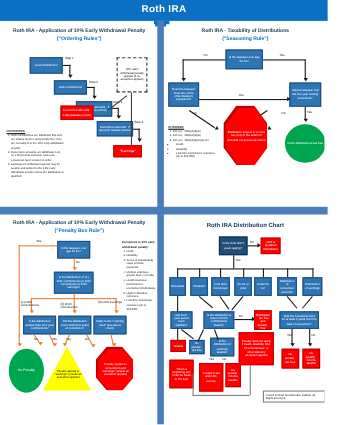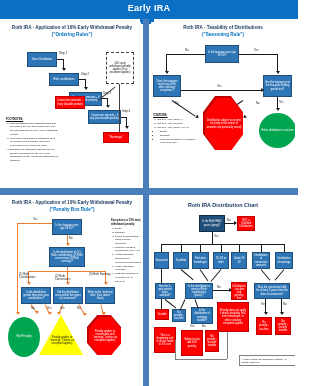--- a/index.html
+++ b/index.html
@@ -77,21 +77,21 @@
   .cite-h{font-size:2.6px;font-weight:bold;text-decoration:underline;}
   .footer-box{position:absolute;border:1px solid #808080;background:#fff;
               font-size:2.4px;color:#111;padding:1.5px;line-height:1.35;}
 </style>
 </head>
 <body>
 
 <div id="app">
 
   <div class="header">
-    <div class="header-title">Early IRA</div>
+    <div class="header-title">Roth IRA</div>
   </div>
   <div class="header-tab"></div>
 
   <div class="div-v"></div>
   <div class="div-h"></div>
 
   <div class="quad q-tl">
     <div class="q-title">Roth IRA - Application of 10% Early Withdrawal Penalty</div>
     <div class="q-sub">("Ordering Rules")</div>
 

